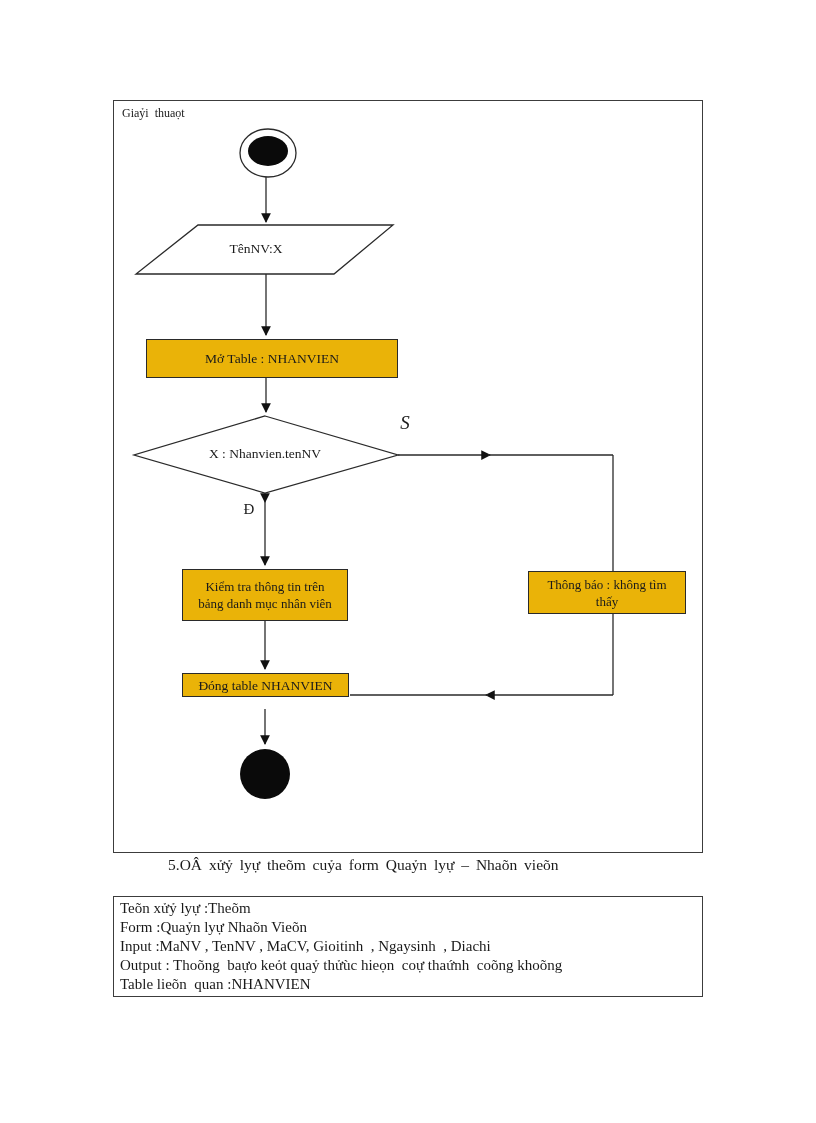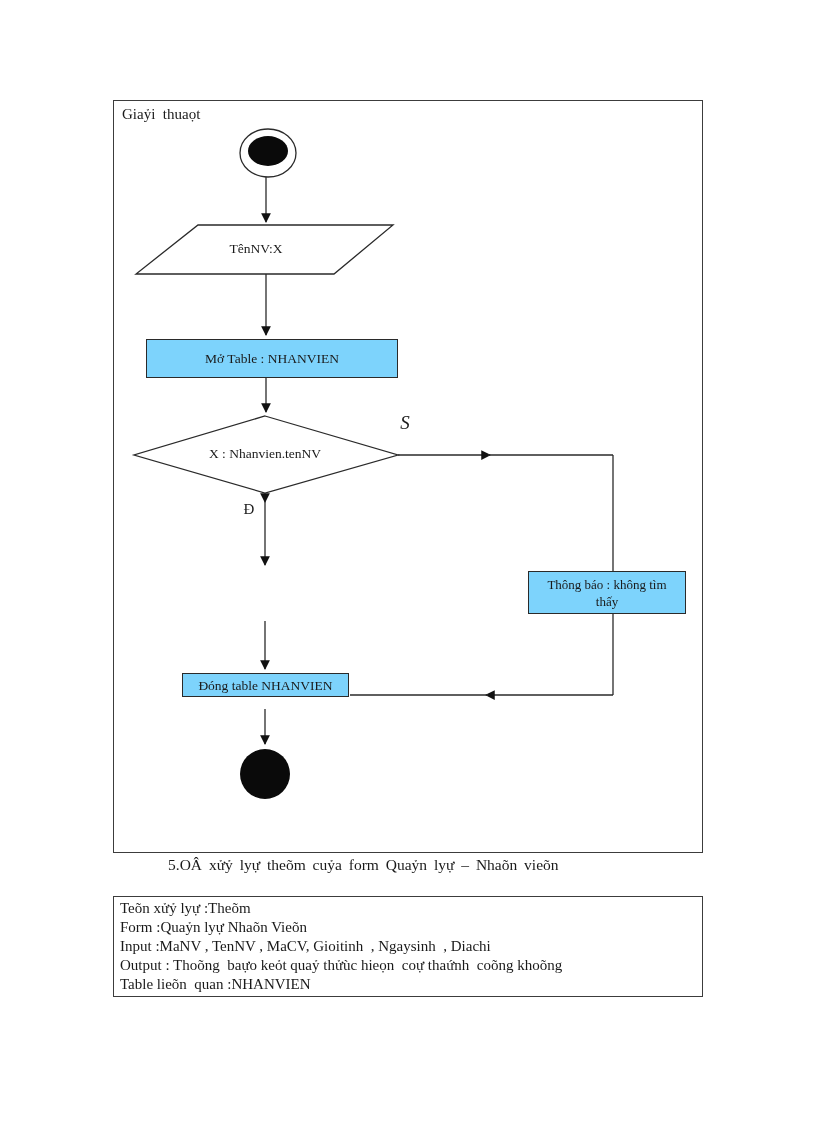--- a/index.html
+++ b/index.html
@@ -16,28 +16,28 @@
     position: absolute;
     left: 113px; top: 100px;
     width: 590px; height: 753px;
     border: 1px solid #3c3c3c;
     background: #ffffff;
     box-sizing: border-box;
   }
   .frame-label {
     position: absolute;
     left: 8px; top: 5px;
-    font-size: 15px;
+    font-size: 12px;
     white-space: pre;
   }
   .svg-layer { position: absolute; left: 0; top: 0; width: 590px; height: 753px; }
   .node {
     position: absolute;
     border: 1px solid #2a2a2a;
-    background: #7dd3fc;
+    background: #eab308;
     box-sizing: border-box;
     display: flex;
     flex-direction: column;
     align-items: center;
     justify-content: center;
     text-align: center;
     font-size: 13px;
     line-height: 17px;
   }
   .node-open   { left: 32px;  top: 238px; width: 252px; height: 39px; font-size: 13.5px; }
@@ -123,20 +123,24 @@
 
     <div class="node node-open">
       <span>Mở Table : NHANVIEN</span>
     </div>
 
     <div class="float-text txt-decision">X : Nhanvien.tenNV</div>
 
     <div class="float-text lbl-no">S</div>
     <div class="float-text lbl-yes">Đ</div>
 
+    <div class="node node-check">
+      <span>Kiểm tra thông tin trên</span>
+      <span>bảng danh mục nhân viên</span>
+    </div>
 
     <div class="node node-notify">
       <span>Thông báo : không tìm</span>
       <span>thấy</span>
     </div>
 
     <div class="node node-close">
       <span>Đóng table NHANVIEN</span>
     </div>
 

